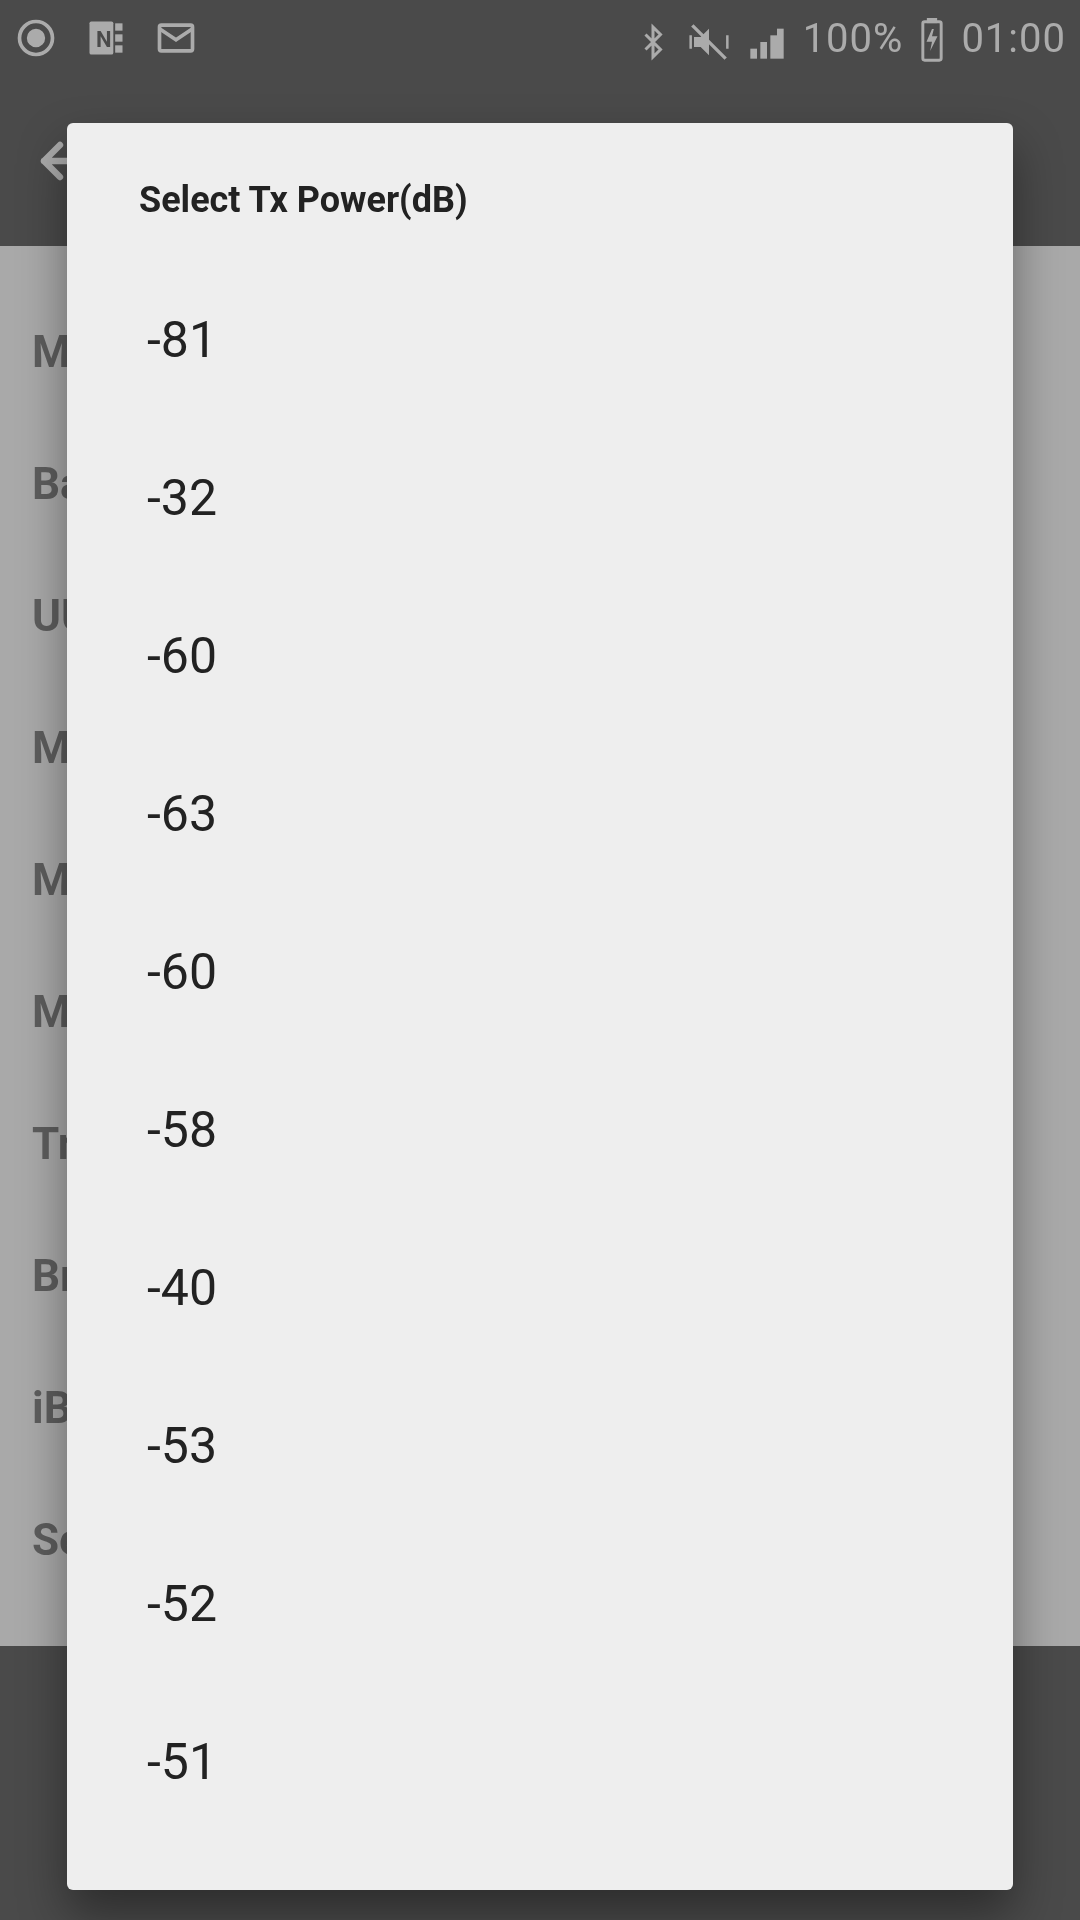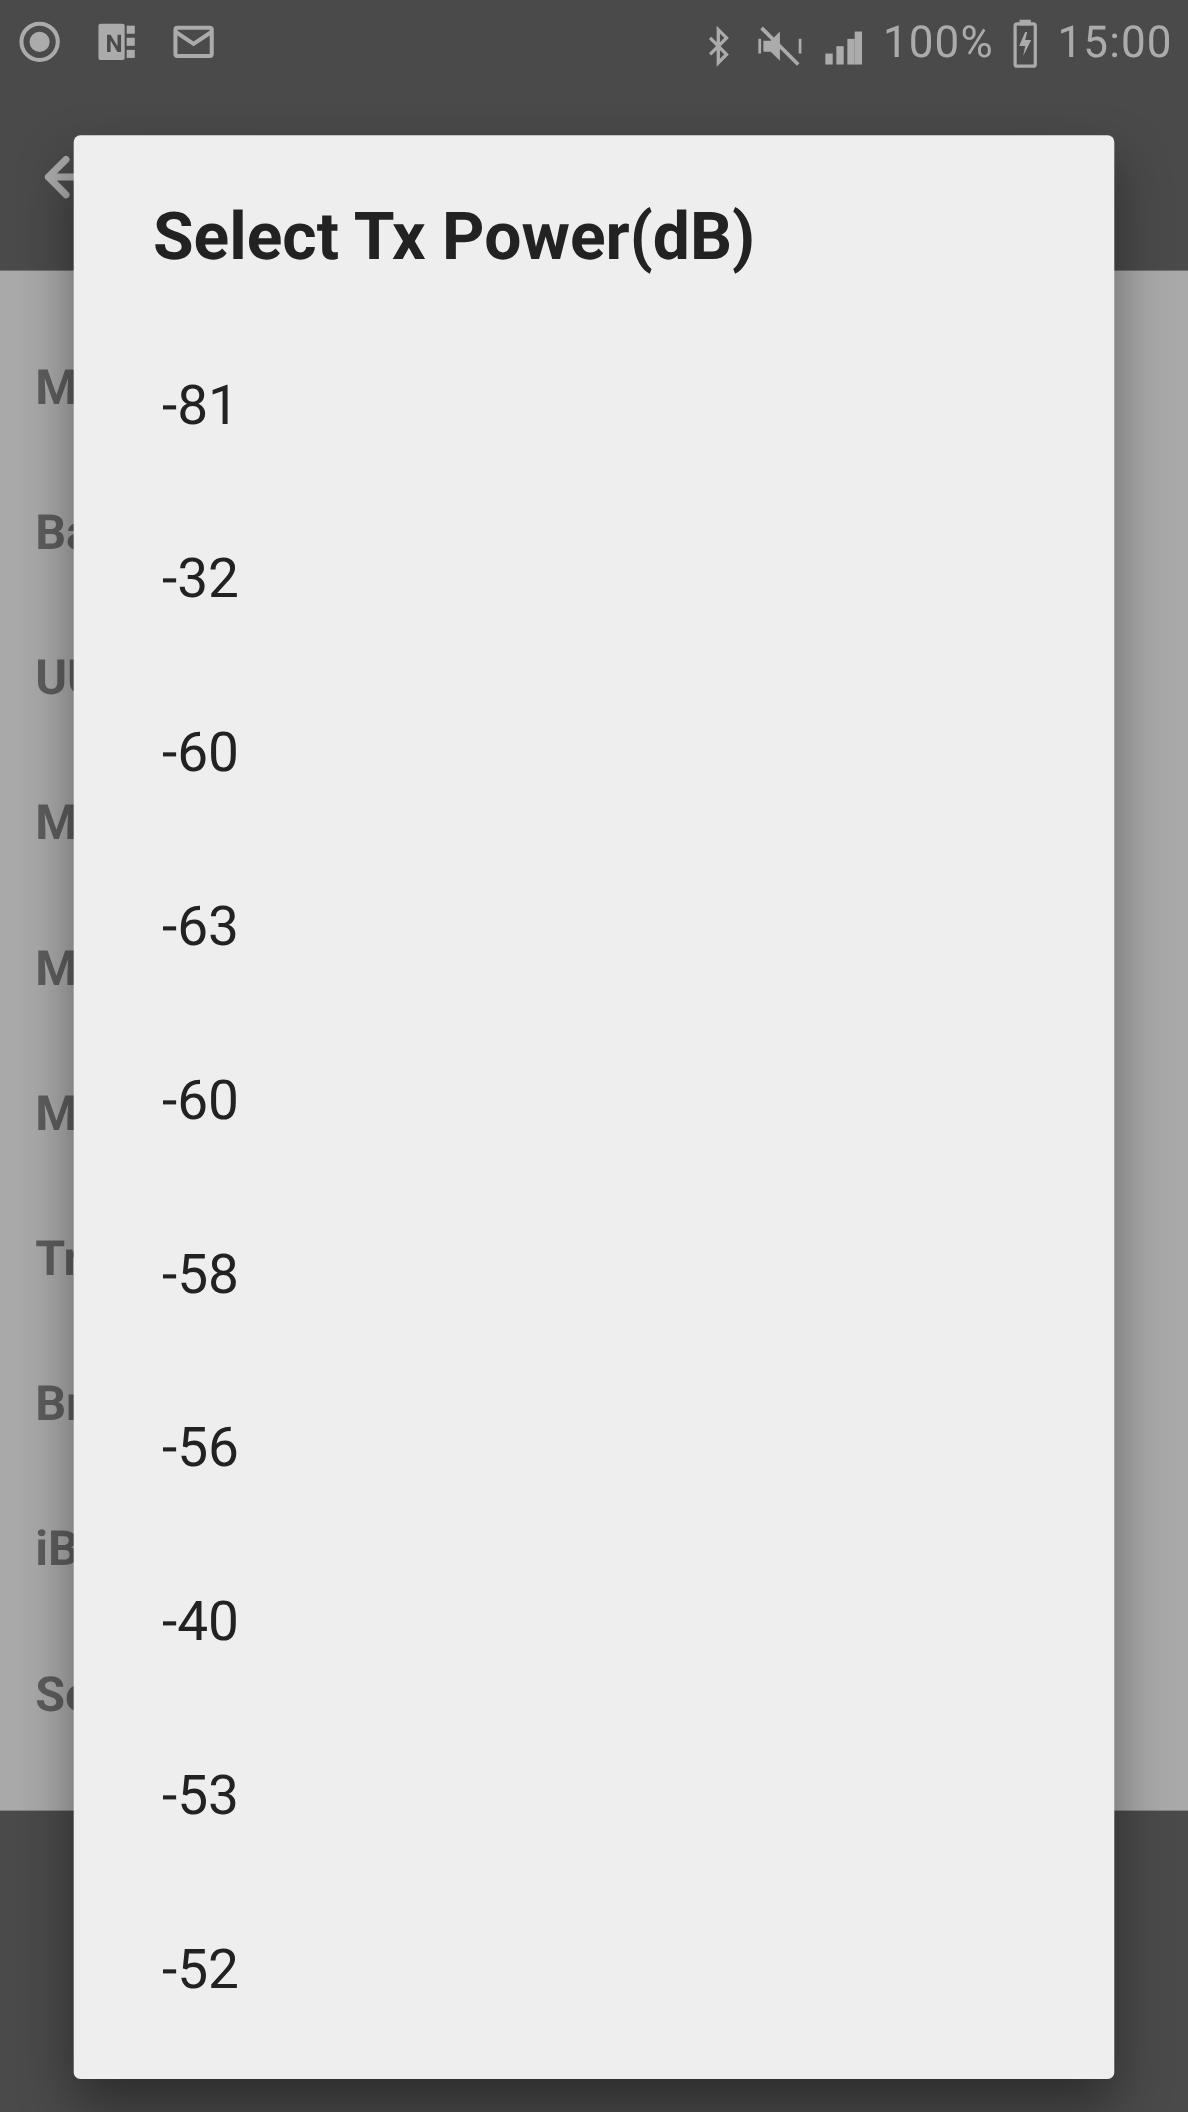--- a/index.html
+++ b/index.html
@@ -66,21 +66,21 @@
       right: 67px;
       bottom: 30px;
       background: #eeeeee;
       border-radius: 6px;
       overflow: hidden;
       display: flex;
       flex-direction: column;
       box-shadow: 0 24px 48px rgba(0,0,0,0.4);
     }
     .dialog-title {
-      font-size: 60px;
+      font-size: 36px;
       font-weight: 700;
       color: #222;
       padding: 56px 72px 40px;
     }
     .dialog-list {
       flex: 1;
       overflow-y: auto;
     }
     .dialog-option {
       font-size: 50px;
@@ -138,21 +138,21 @@
         </svg>
     </span>
     <span class="sb-text">100%</span>
     <span class="icon">
       <svg width="26" height="44" viewBox="0 0 12 24" fill="none" stroke="#fff" stroke-width="1.6">
           <rect x="1" y="2" width="10" height="21" rx="1"></rect>
           <rect x="4" y="0" width="4" height="2" fill="#fff"></rect>
           <path d="M6 6l-3 7h3l-1 5 4-8H6l1-4z" fill="#fff" stroke="none"></path>
         </svg>
     </span>
-    <span class="sb-text">15:00</span>
+    <span class="sb-text">01:00</span>
   </div>
 </div>
 
 <div class="app-bar">
   <span class="icon back-arrow">
     <svg width="64" height="64" viewBox="0 0 24 24" fill="#fff">
         <path d="M20 12H6m0 0l6-6m-6 6l6 6" stroke="#fff" stroke-width="2.4" fill="none" stroke-linecap="round" stroke-linejoin="round"></path>
       </svg>
   </span>
 </div>
@@ -174,19 +174,18 @@
 
 <div class="dialog">
   <div class="dialog-title">Select Tx Power(dB)</div>
   <div class="dialog-list">
     <div class="dialog-option">-81</div>
     <div class="dialog-option">-32</div>
     <div class="dialog-option">-60</div>
     <div class="dialog-option">-63</div>
     <div class="dialog-option">-60</div>
     <div class="dialog-option">-58</div>
-    <div class="dialog-option">-56</div>
     <div class="dialog-option">-40</div>
     <div class="dialog-option">-53</div>
     <div class="dialog-option">-52</div>
     <div class="dialog-option">-51</div>
   </div>
 </div>
 
 </body></html>

